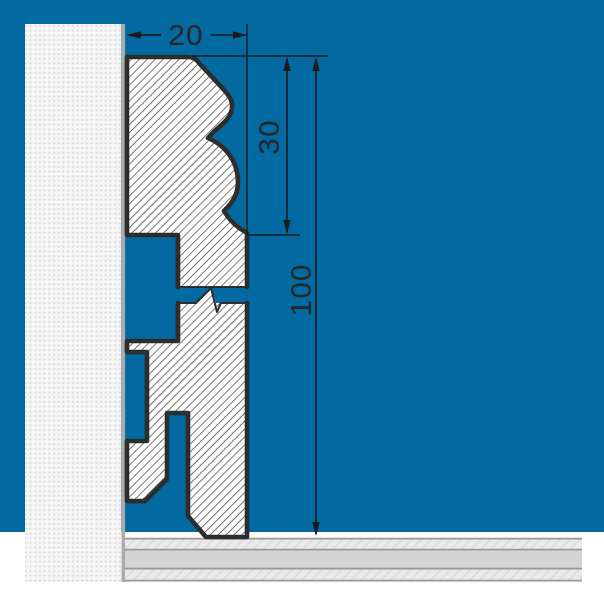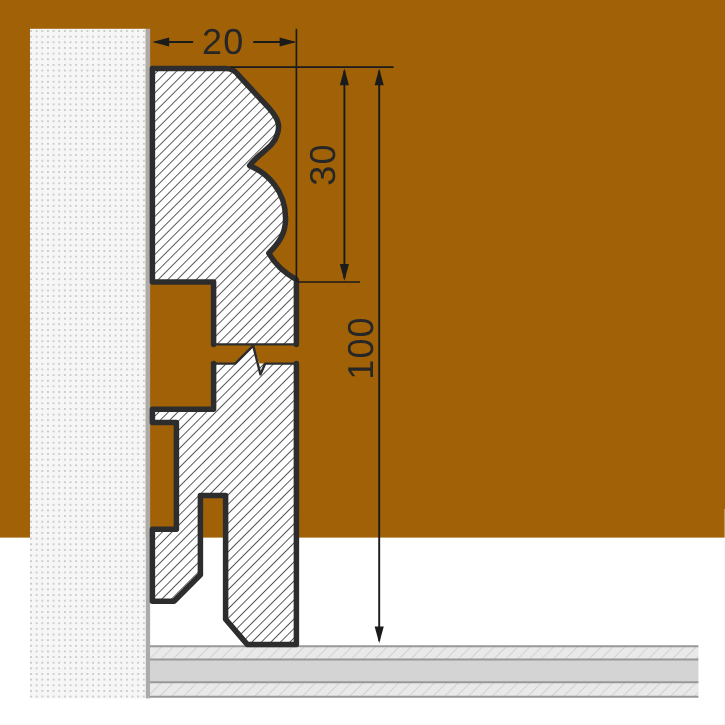--- a/index.html
+++ b/index.html
@@ -7,22 +7,22 @@
     padding: 0;
     background: #ffffff;
     width: 604px;
     height: 604px;
     overflow: hidden;
     font-family: "Liberation Sans", sans-serif;
   }
   .stage {
     position: relative;
     width: 604px;
-    height: 448px;
-    background: #a16207;
+    height: 532px;
+    background: #0369a1;
   }
   svg { display: block; }
   text.dim-label {
     font-family: "Liberation Sans", sans-serif;
     font-size: 30px;
     letter-spacing: 1px;
     fill: #262626;
   }
 </style>
 </head>

